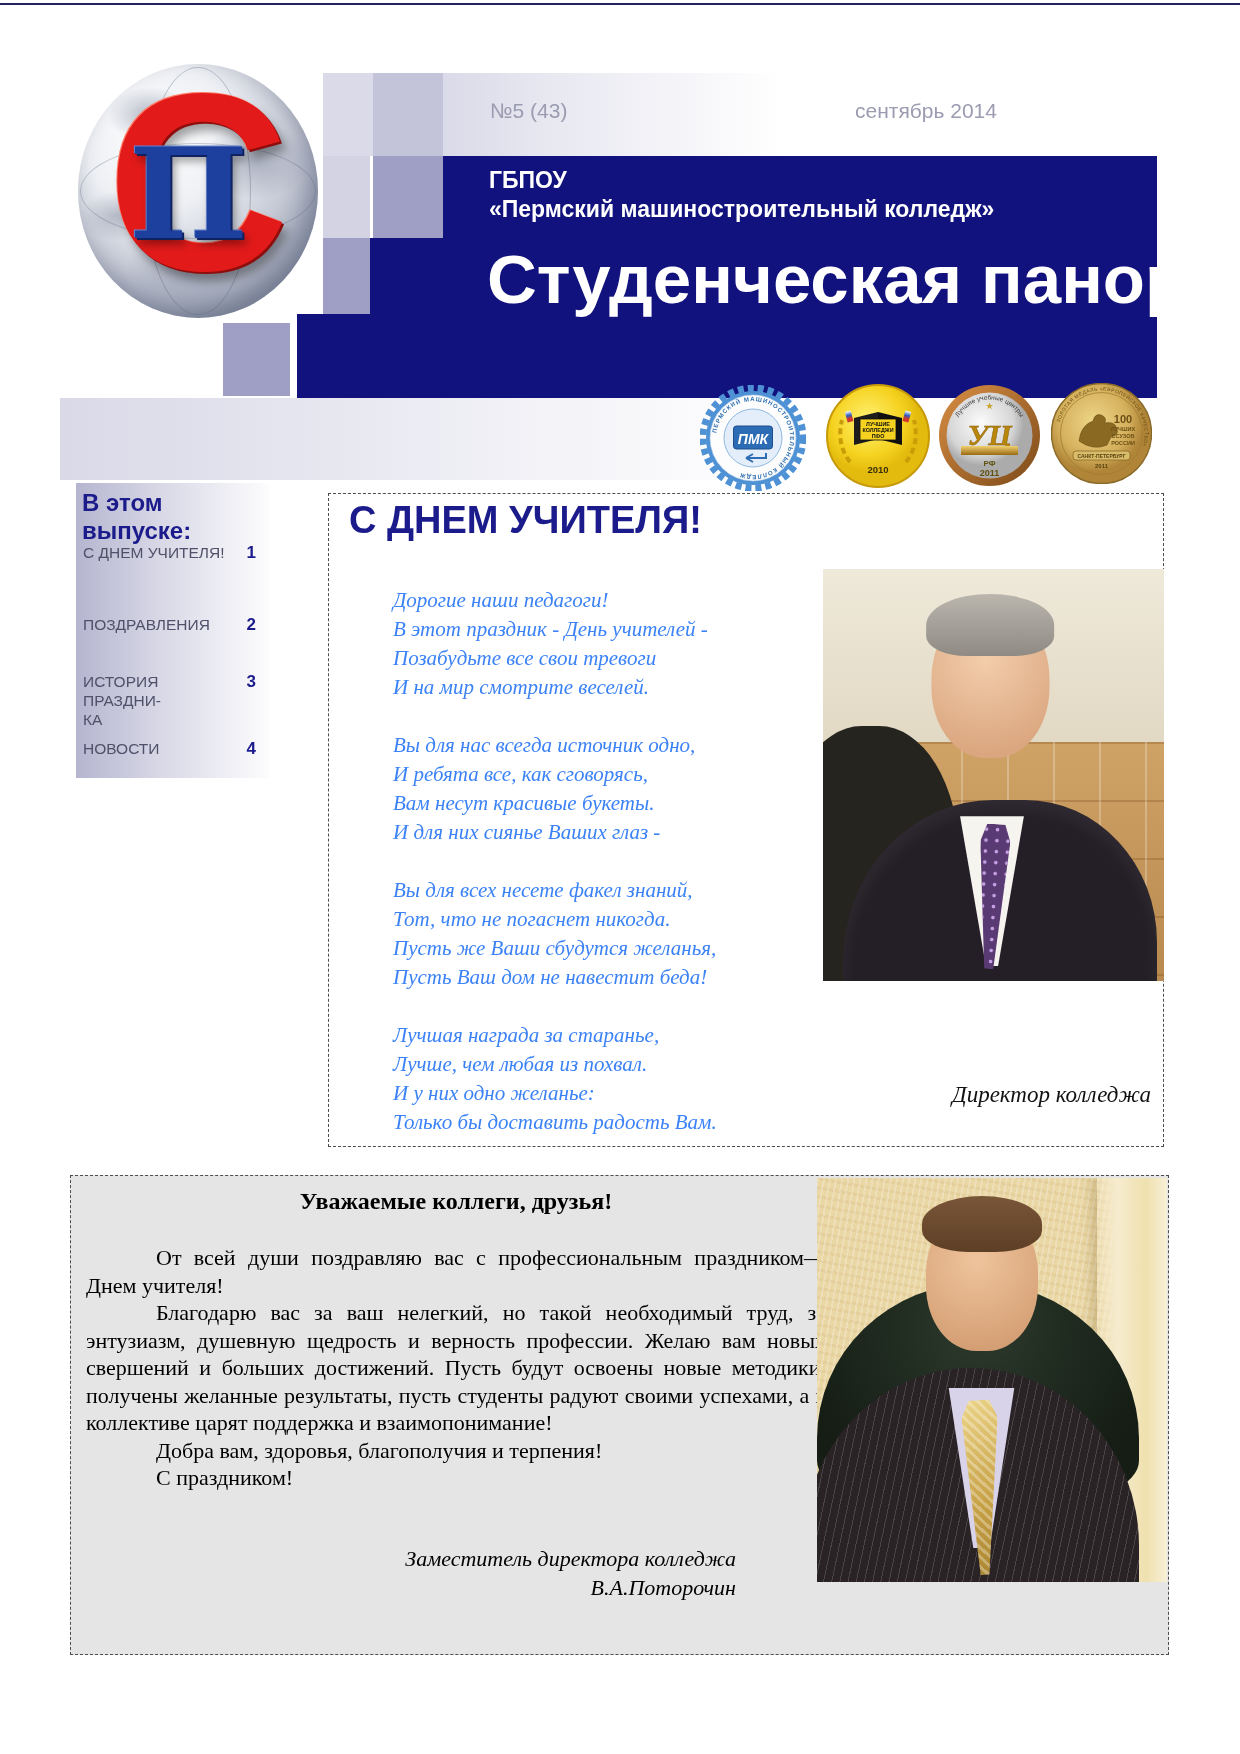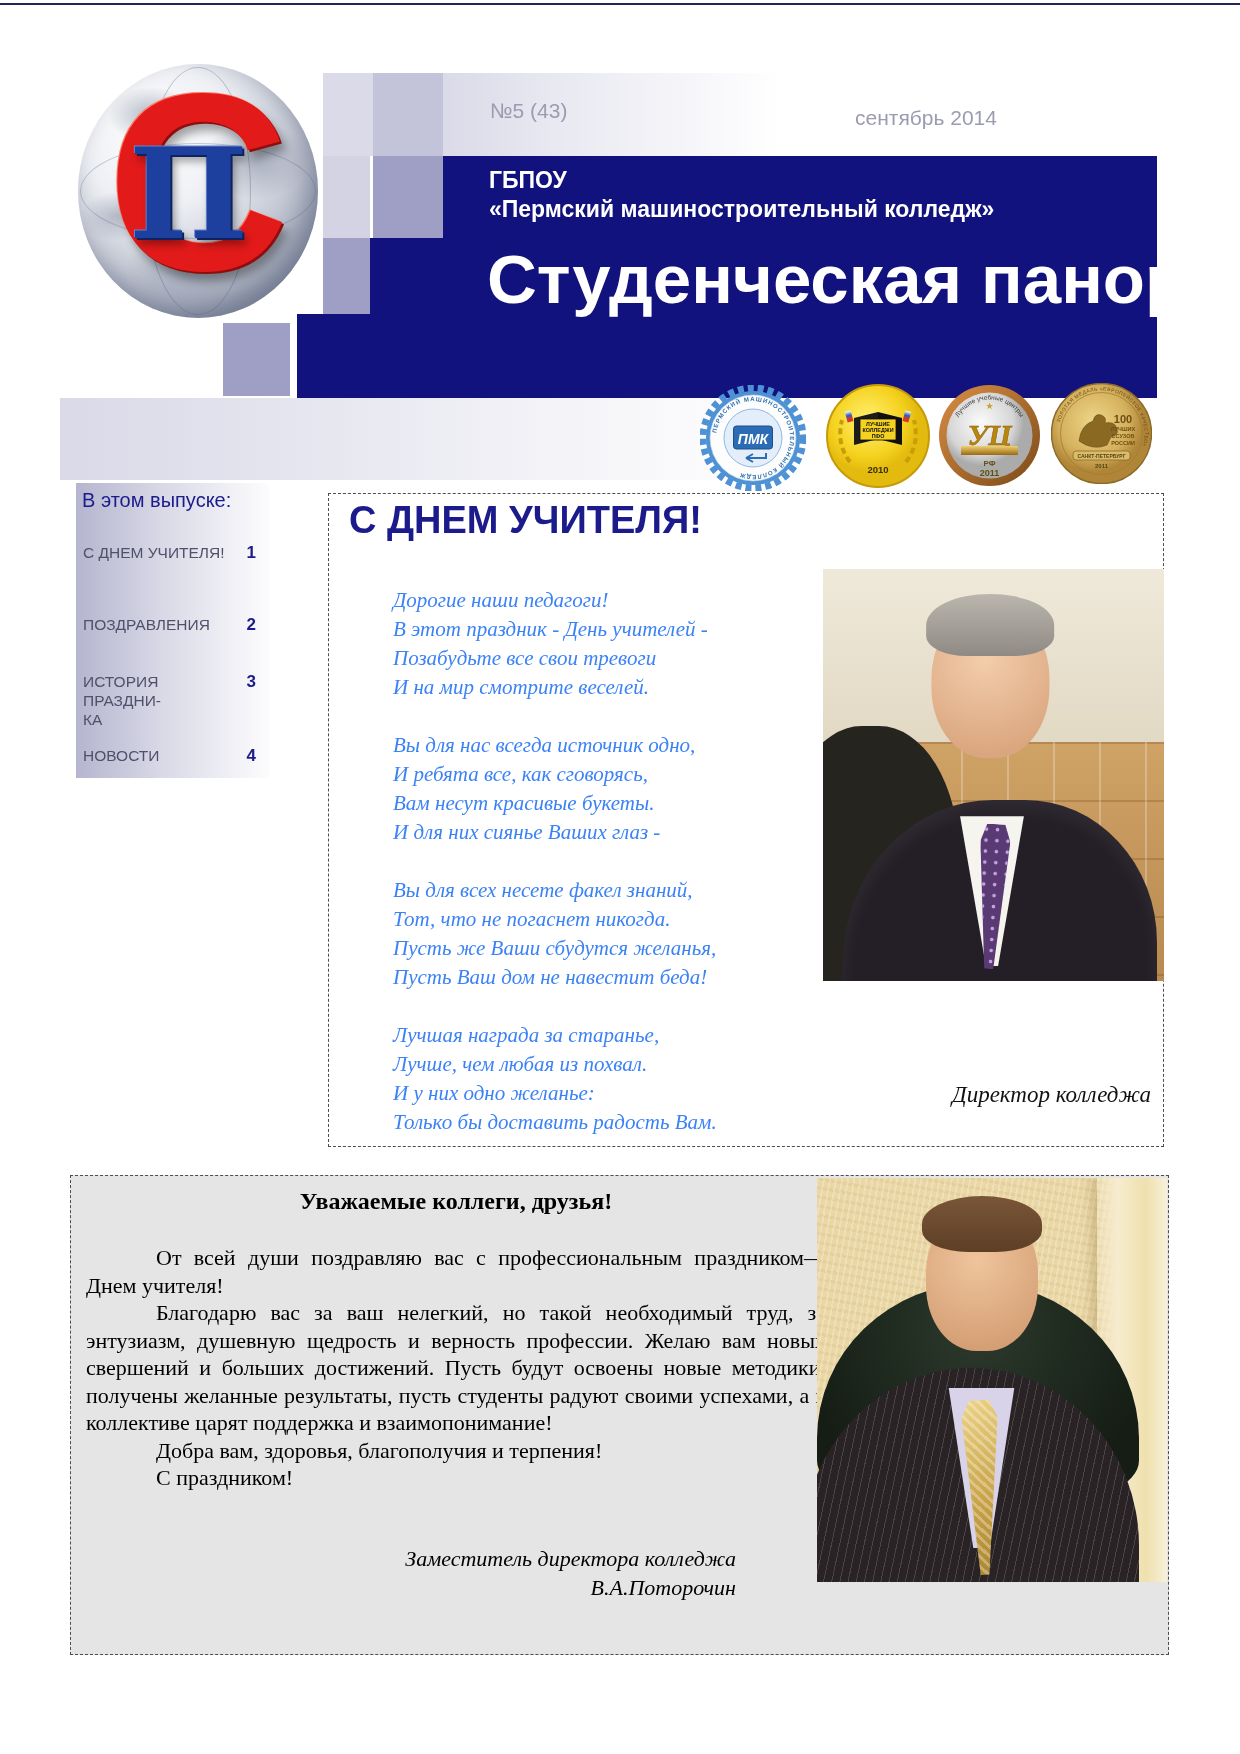--- a/index.html
+++ b/index.html
@@ -25,21 +25,21 @@
     font:bold 252px/1 "Liberation Sans",sans-serif;color:#e21a1a;
     text-shadow:2px 2px 0 #8e0d0d,-1px -1px 0 #ff7a66,6px 9px 10px rgba(0,0,0,.35);}
   .logo-p{position:absolute;left:46%;top:51%;transform:translate(-50%,-50%);
     font:bold 126px/1 "DejaVu Serif",serif;color:#1d3f9e;
     text-shadow:2px 2px 0 #0e2260,4px 6px 8px rgba(0,0,0,.4),-1px -1px 0 #6b8ad6;}
 
   
   .issue-strip{position:absolute;left:323px;top:73px;width:834px;height:83px;
     background:linear-gradient(to right,#c9c9de 0%,#e6e6f0 25%,#ffffff 55%);}
   .issue-number{position:absolute;left:167px;top:26px;font-size:21px;color:#9b9bb1;}
-  .issue-date{position:absolute;left:532px;top:33px;font-size:21px;color:#9b9bb1;}
+  .issue-date{position:absolute;left:532px;top:26px;font-size:21px;color:#9b9bb1;}
   .sqA{position:absolute;left:323px;top:73px;width:50px;height:83px;background:#dadae9;}
   .sqB{position:absolute;left:373px;top:73px;width:70px;height:83px;background:#c3c3da;}
   .sq1{position:absolute;left:323px;top:156px;width:47px;height:82px;background:#d3d3e4;}
   .sq2{position:absolute;left:373px;top:156px;width:70px;height:82px;background:#9f9fc6;}
   .sq3{position:absolute;left:323px;top:238px;width:47px;height:76px;background:#9f9fc6;}
   .sq4{position:absolute;left:223px;top:323px;width:67px;height:73px;background:#9f9fc6;}
 
   
   .nav-r1{position:absolute;left:443px;top:156px;width:714px;height:82px;background:#12127e;}
   .nav-r2{position:absolute;left:370px;top:238px;width:787px;height:76px;background:#12127e;}
@@ -50,24 +50,24 @@
   .below-band{position:absolute;left:60px;top:398px;width:1100px;height:82px;
     background:linear-gradient(to right,#d9d9e8 0%,#ededf4 35%,#ffffff 65%);}
 
   
   .medals{position:absolute;left:700px;top:383px;width:455px;height:110px;}
   .medal{position:absolute;}
 
   
   .sidebar{position:absolute;left:76px;top:483px;width:194px;height:295px;
     background:linear-gradient(to right,#b5b5d0 0%,#d9d9e7 45%,#fdfdfe 100%);}
-  .toc-heading{position:absolute;left:6px;top:6px;font-size:20px;font-weight:normal;color:#1b1b8c;}
+  .toc-heading{position:absolute;left:6px;top:6px;font-size:24px;font-weight:bold;color:#1b1b8c;}
   .toc-list{position:absolute;left:7px;top:60px;right:14px;}
   .toc-item{display:flex;justify-content:space-between;align-items:flex-start;gap:6px;}
-  .toc-item.i2{margin-top:52px;} .toc-item.i3{margin-top:37px;} .toc-item.i4{margin-top:17px;}
+  .toc-item.i2{margin-top:52px;} .toc-item.i3{margin-top:37px;} .toc-item.i4{margin-top:10px;}
   .toc-label{font-size:15.5px;line-height:19px;color:#50506a;white-space:pre-line;}
   .toc-page{font-size:17px;font-weight:bold;color:#1b1b8c;}
 
   
   .box1{position:absolute;left:328px;top:493px;width:834px;height:652px;border:1px dashed #4d4d4d;background:#fff;}
   .a1-title{position:absolute;left:20px;top:5px;font-size:38px;font-weight:bold;color:#1b1b8c;white-space:nowrap;}
   .poem{position:absolute;left:28px;top:92px;font:italic 21px/29px "Liberation Serif",serif;color:#3b82f6;margin-left:36px;}
   .poem-stanza{white-space:pre-line;margin:0 0 29px 0;}
   .a1-caption{position:absolute;right:12px;top:588px;font:italic 23px "Liberation Serif",serif;color:#111;}
 

